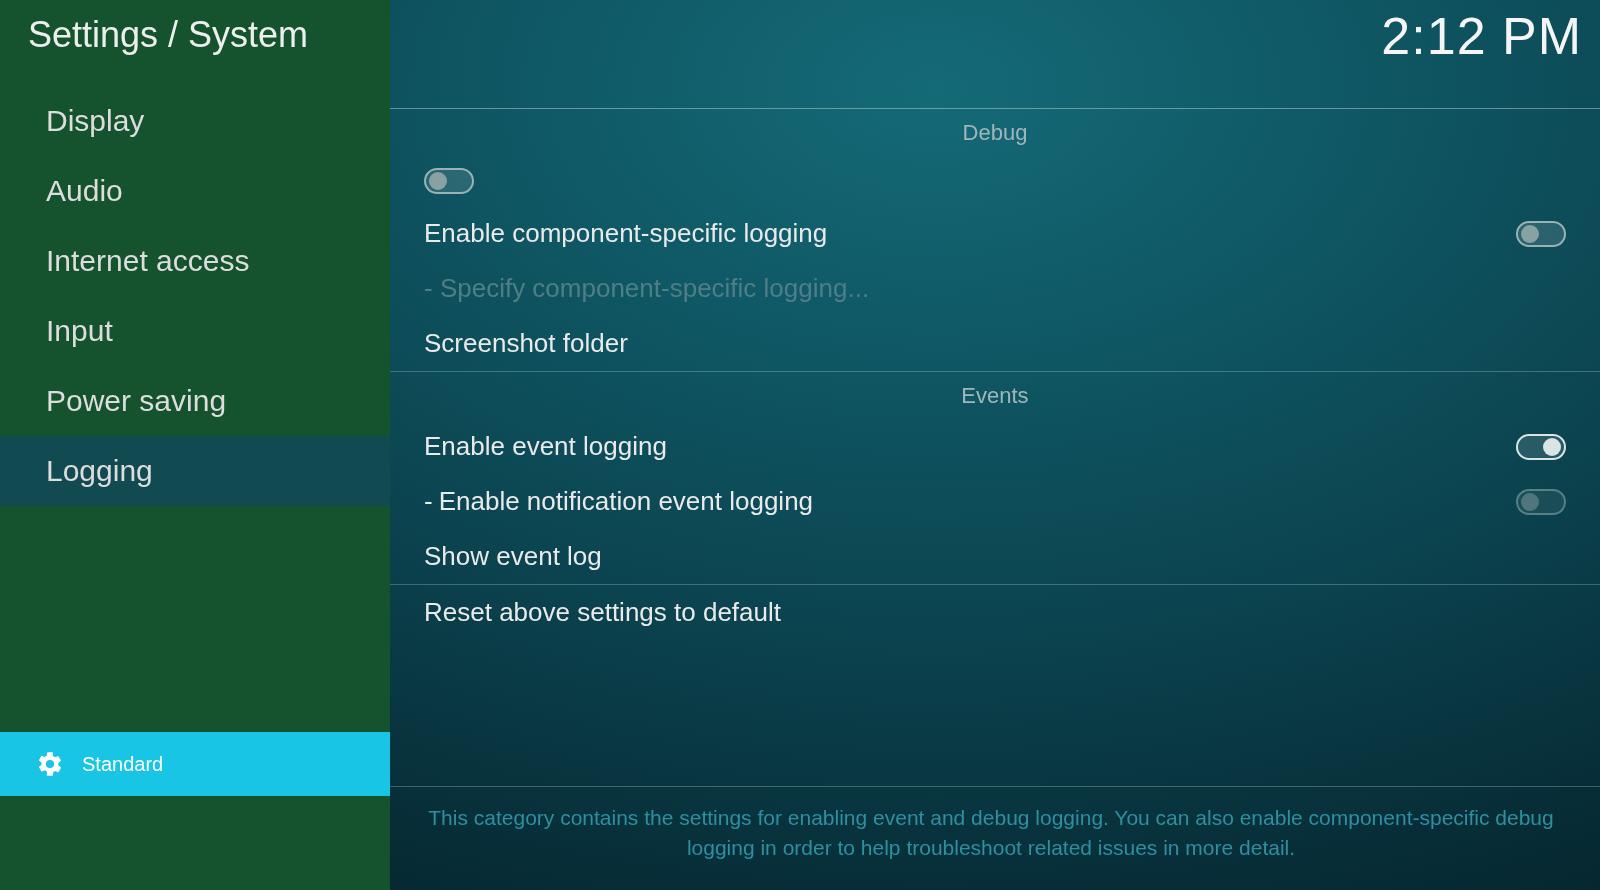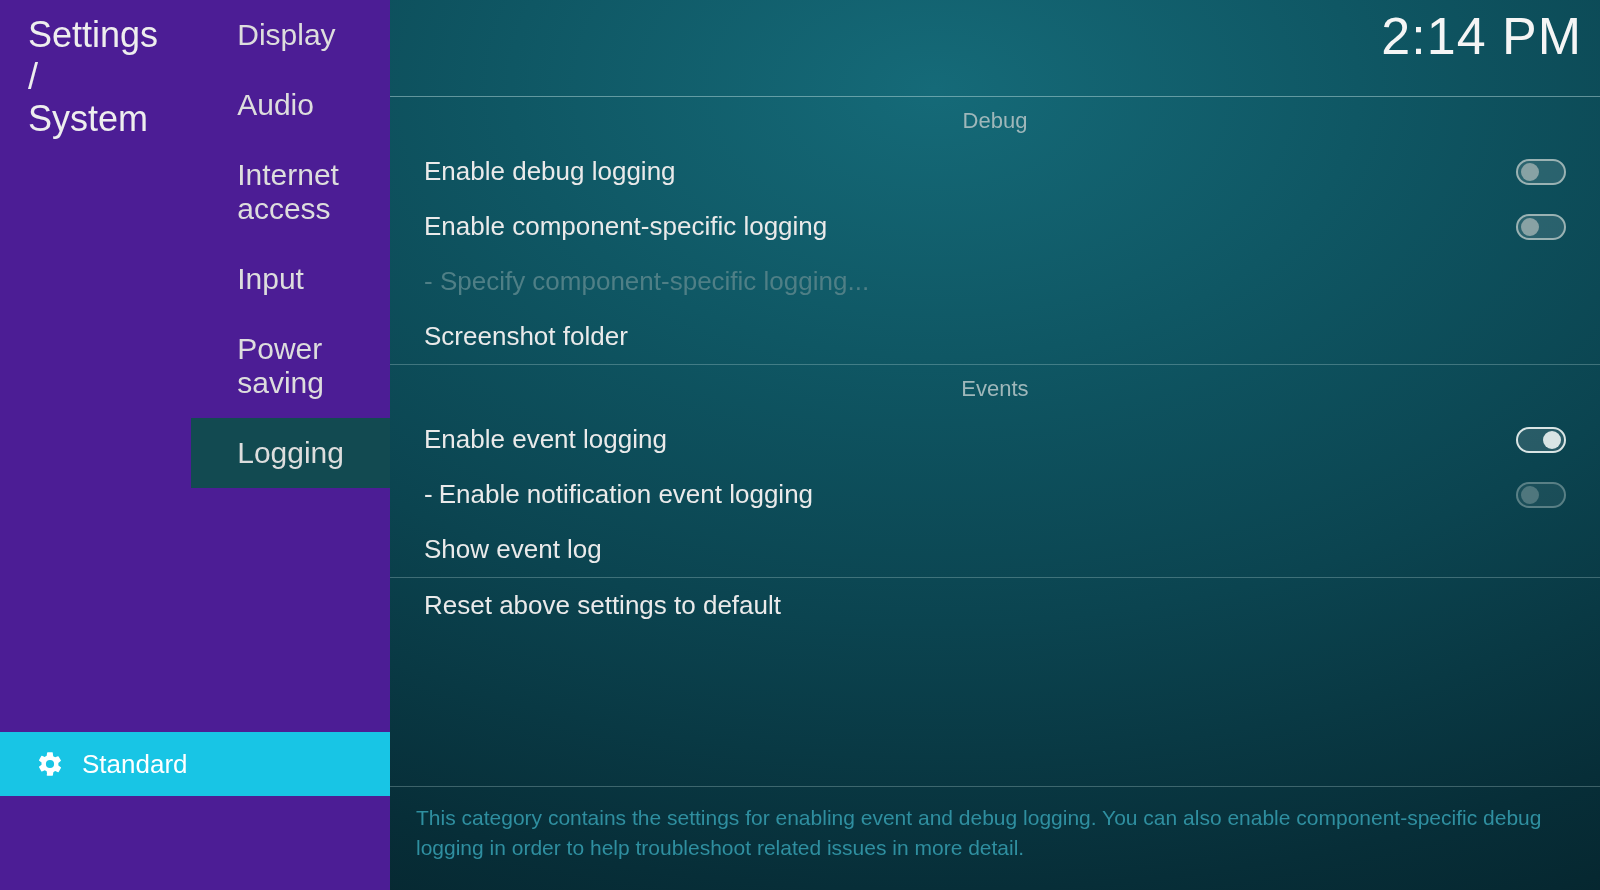--- a/index.html
+++ b/index.html
@@ -13,23 +13,23 @@
     position: relative;
   }
   .app {
     display: flex;
     width: 100%;
     height: 100%;
   }
   
   .sidebar {
     width: 390px;
-    background: #4c1d95;
-    display: flex;
-    flex-direction: row;
+    background: #14532d;
+    display: flex;
+    flex-direction: column;
     position: relative;
   }
   .breadcrumb {
     font-size: 36px;
     font-weight: 300;
     color: #eee;
     padding: 14px 28px 30px 28px;
   }
   .side-items {
     display: flex;
@@ -53,21 +53,21 @@
     height: 64px;
     background: #18c5e5;
     display: flex;
     align-items: center;
     gap: 18px;
     padding: 0 36px;
     cursor: pointer;
   }
   .gear-icon svg { display:block; }
   .level-label {
-    font-size: 26px;
+    font-size: 20px;
     font-weight: 300;
     color: #fff;
   }
 
   
   .main {
     flex: 1;
     position: relative;
     background: radial-gradient(ellipse 140% 120% at 45% 10%, #156a78 0%, #0f5764 25%, #0b4450 50%, #072e38 75%, #041c23 100%);
     display: flex;
@@ -90,21 +90,21 @@
   }
   .section-header {
     height: 48px;
     border-top: 1px solid rgba(200,230,230,0.28);
     display: flex;
     align-items: center;
     justify-content: center;
     font-size: 22px;
     color: #9fb7ba;
   }
-  .section-header.first { border-top: 1px solid rgba(200,230,230,0.45); }
+  .section-header.first { border-top: 1px solid rgba(200,230,230,0.45); margin-top: 12px; }
   .row {
     display: flex;
     align-items: center;
     justify-content: space-between;
     padding: 12px 34px;
     font-size: 26px;
     font-weight: 300;
     color: #eaeaea;
     cursor: pointer;
   }
@@ -141,20 +141,21 @@
   .toggle.on .knob { right: 3px; }
   .toggle.disabled { opacity: 0.55; }
 
   .footer-help {
     border-top: 1px solid rgba(200,230,230,0.28);
     padding: 16px 34px 28px 26px;
     font-size: 21px;
     line-height: 1.4;
     color: #2f8fa0;
     font-weight: 400;
+    text-align: center;
   }
 </style>
 </head>
 <body>
 
 <div class="app">
 
   <div class="sidebar">
     <div class="breadcrumb">Settings / System</div>
     <div class="side-items">
@@ -169,28 +170,27 @@
       <span class="gear-icon">
         <svg width="28" height="28" viewBox="0 0 24 24" fill="#ffffff">
           <path d="M19.14 12.94a7.49 7.49 0 0 0 .05-.94 7.49 7.49 0 0 0-.05-.94l2.03-1.58a.5.5 0 0 0 .12-.64l-1.92-3.32a.5.5 0 0 0-.6-.22l-2.39.96a7.03 7.03 0 0 0-1.62-.94l-.36-2.54A.5.5 0 0 0 14 2h-4a.5.5 0 0 0-.49.42l-.36 2.54c-.58.24-1.12.56-1.62.94l-2.39-.96a.5.5 0 0 0-.6.22L2.62 8.48a.5.5 0 0 0 .12.64l2.03 1.58c-.03.31-.05.63-.05.94s.02.63.05.94L2.74 14.16a.5.5 0 0 0-.12.64l1.92 3.32c.13.22.4.31.6.22l2.39-.96c.5.38 1.04.7 1.62.94l.36 2.54A.5.5 0 0 0 10 22h4a.5.5 0 0 0 .49-.42l.36-2.54c.58-.24 1.12-.56 1.62-.94l2.39.96c.2.09.47 0 .6-.22l1.92-3.32a.5.5 0 0 0-.12-.64l-2.03-1.58zM12 15.5A3.5 3.5 0 1 1 15.5 12 3.5 3.5 0 0 1 12 15.5z"></path>
         </svg>
       </span>
       <span class="level-label">Standard</span>
     </div>
   </div>
 
   <div class="main">
-    <div class="clock">2:14 PM</div>
+    <div class="clock">2:12 PM</div>
 
     <div class="content">
 
       <div class="section-header first">Debug</div>
 
       <div class="row">
-        <span class="row-label">Enable debug logging</span>
         <span class="toggle off">
             <span class="knob"></span>
           </span>
       </div>
 
       <div class="row">
         <span class="row-label">Enable component-specific logging</span>
         <span class="toggle off">
             <span class="knob"></span>
           </span>

